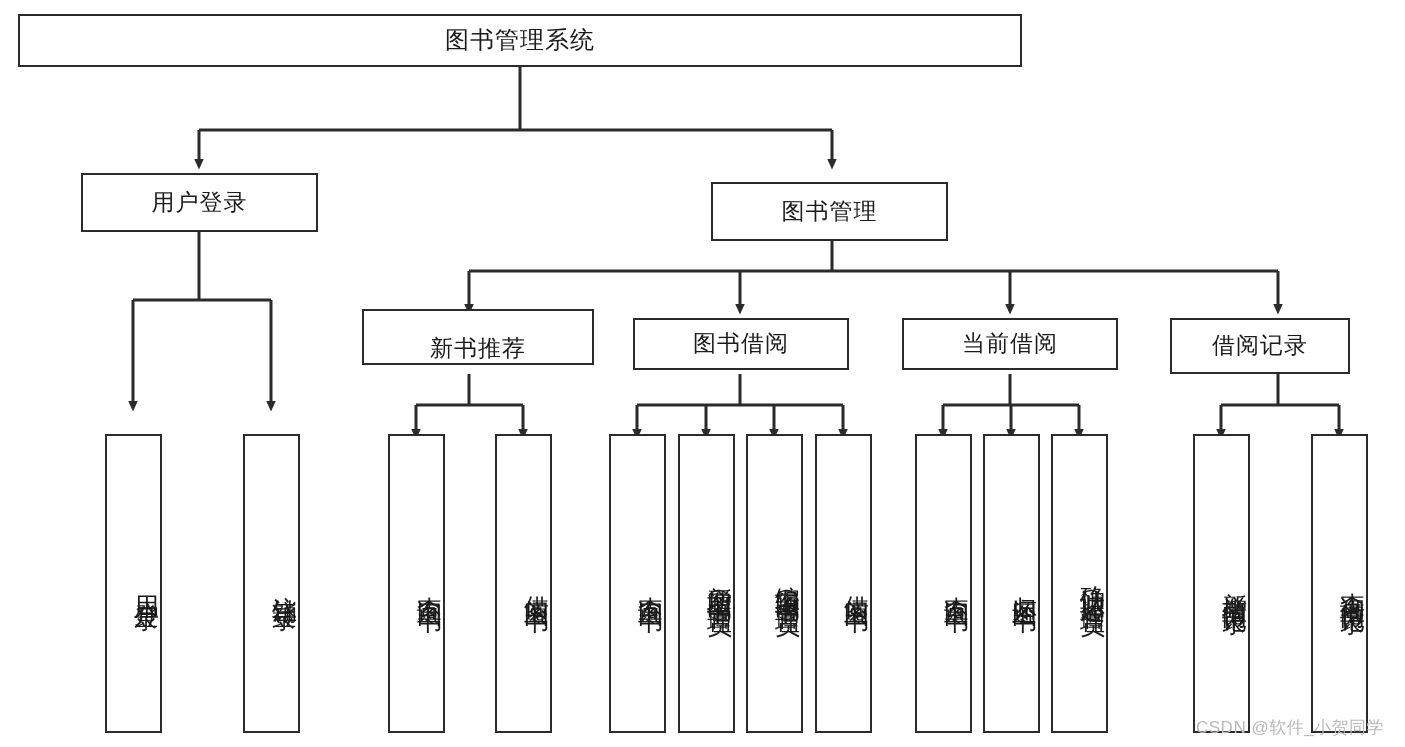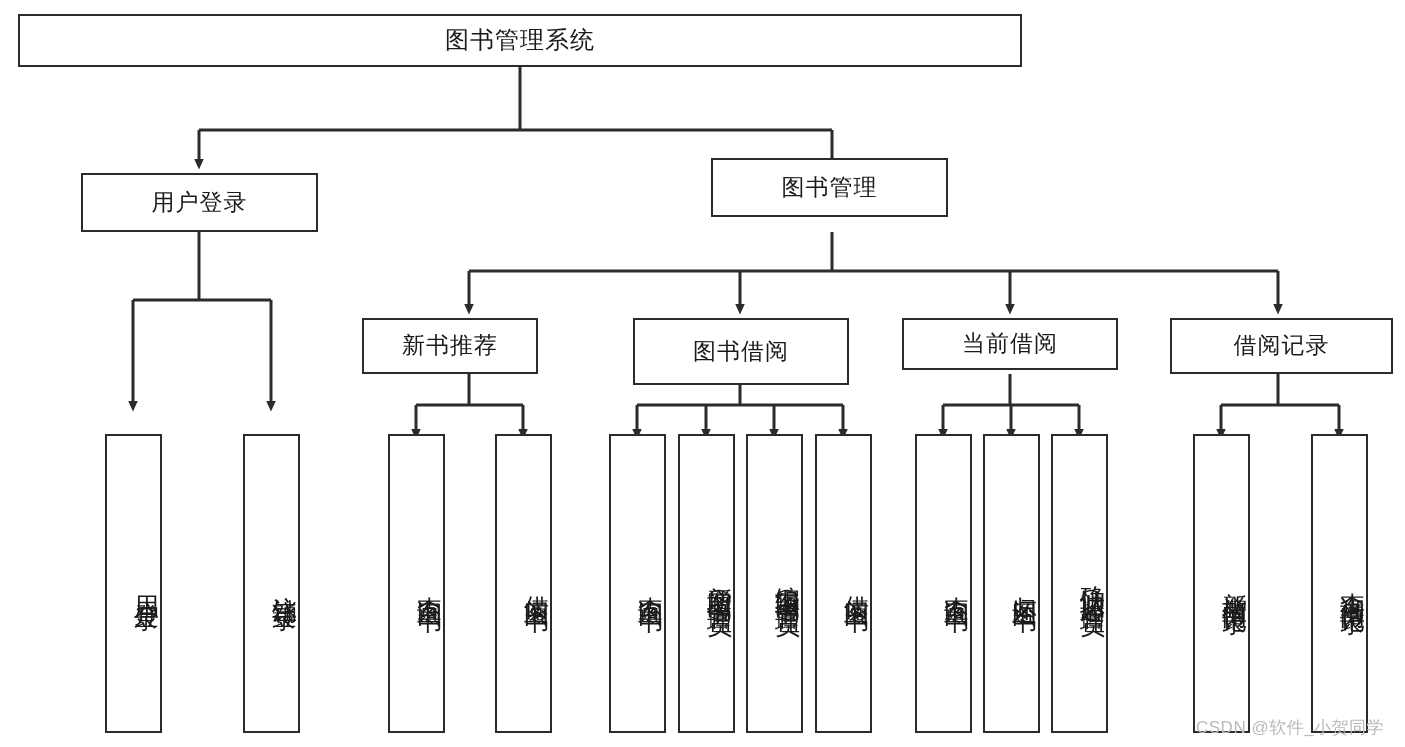--- a/index.html
+++ b/index.html
@@ -128,34 +128,34 @@
     </g>
   </svg>
 
   <div class="node h root" style="left:18px; top:14px; width:1004px; height:53px;">
     <span>图书管理系统</span>
   </div>
 
   <div class="node h" style="left:81px; top:173px; width:237px; height:59px;">
     <span>用户登录</span>
   </div>
-  <div class="node h" style="left:711px; top:158px; width:237px; height:59px;">
+  <div class="node h" style="left:711px; top:182px; width:237px; height:59px;">
     <span>图书管理</span>
   </div>
 
-  <div class="node h" style="left:362px; top:318px; width:176px; height:56px;">
+  <div class="node h" style="left:362px; top:309px; width:232px; height:56px;align-items:flex-end;">
     <span>新书推荐</span>
   </div>
-  <div class="node h" style="left:633px; top:318px; width:216px; height:67px;">
+  <div class="node h" style="left:633px; top:318px; width:216px; height:52px;">
     <span>图书借阅</span>
   </div>
   <div class="node h" style="left:902px; top:318px; width:216px; height:52px;">
     <span>当前借阅</span>
   </div>
-  <div class="node h" style="left:1170px; top:318px; width:223px; height:56px;">
+  <div class="node h" style="left:1170px; top:318px; width:180px; height:56px;">
     <span>借阅记录</span>
   </div>
 
   <div class="node v" style="left:105px; top:434px; width:57px; height:299px;">
     <span class="vlabel">用户登录</span>
   </div>
   <div class="node v" style="left:243px; top:434px; width:57px; height:299px;">
     <span class="vlabel">注销登录</span>
   </div>
 

